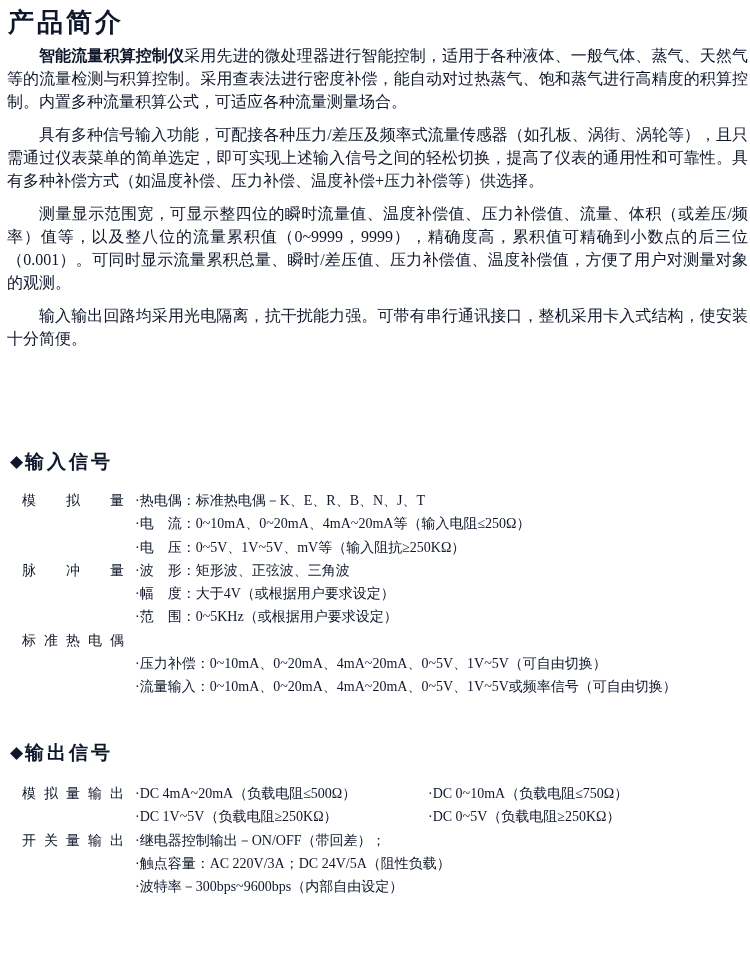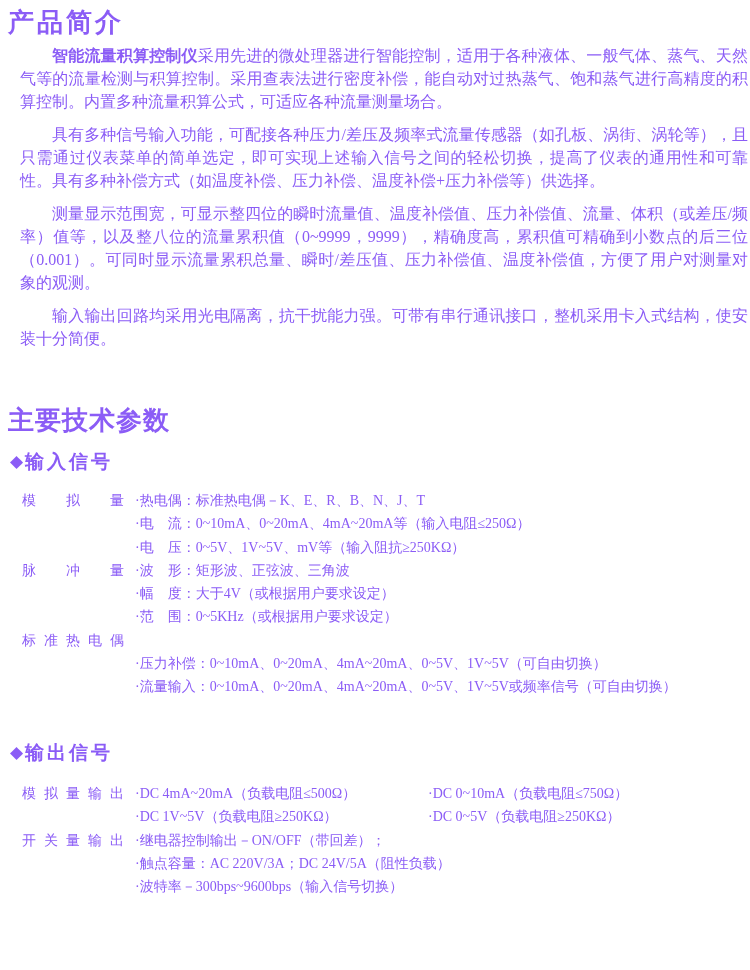--- a/index.html
+++ b/index.html
@@ -1,20 +1,20 @@
 <!DOCTYPE html>
 <html><head>
 <meta charset="utf-8">
 <style>
   html,body{margin:0;padding:0;background:#e8e8e8;}
   .page{
     position:relative;
     width:750px;height:970px;
     background:#ffffff;
-    color:#8b5cf6;
+    color:#0f172a;
     font-family:"Liberation Serif","DejaVu Serif",serif;
     overflow:hidden;
     text-decoration:underline;
   }
   
   .h1{
     position:absolute;left:8px;
     font-family:"Liberation Sans","DejaVu Sans",sans-serif;
     font-weight:bold;
     font-size:26px;
@@ -24,21 +24,21 @@
   }
   .h1.intro-title{top:7px;}
   .h1.specs-title{top:405px;letter-spacing:1px;}
 
   
   .paras{
     position:absolute;top:44px;left:2px;width:746px;
     font-size:16px;line-height:23px;
     text-align:justify;
   }
-  .paras p{margin:0 0 10px 18px;text-indent:2em;}
+  .paras p{margin:0 0 10px 5px;text-indent:2em;}
   .lead-bold{
     font-weight:bold;
     font-family:"Liberation Sans","DejaVu Sans",sans-serif;
   }
 
   
   .subhead{
     position:absolute;left:10px;
     font-size:19px;
     font-weight:bold;
@@ -90,21 +90,20 @@
 
   <div class="h1 intro-title">产品简介</div>
 
   <div class="paras">
     <p><span class="lead-bold">智能流量积算控制仪</span><span>采用先进的微处理器进行智能控制，适用于各种液体、一般气体、蒸气、天然气等的流量检测与积算控制。采用查表法进行密度补偿，能自动对过热蒸气、饱和蒸气进行高精度的积算控制。内置多种流量积算公式，可适应各种流量测量场合。</span></p>
     <p>具有多种信号输入功能，可配接各种压力/差压及频率式流量传感器（如孔板、涡街、涡轮等），且只需通过仪表菜单的简单选定，即可实现上述输入信号之间的轻松切换，提高了仪表的通用性和可靠性。具有多种补偿方式（如温度补偿、压力补偿、温度补偿+压力补偿等）供选择。</p>
     <p>测量显示范围宽，可显示整四位的瞬时流量值、温度补偿值、压力补偿值、流量、体积（或差压/频率）值等，以及整八位的流量累积值（0~9999，9999），精确度高，累积值可精确到小数点的后三位（0.001）。可同时显示流量累积总量、瞬时/差压值、压力补偿值、温度补偿值，方便了用户对测量对象的观测。</p>
     <p>输入输出回路均采用光电隔离，抗干扰能力强。可带有串行通讯接口，整机采用卡入式结构，使安装十分简便。</p>
   </div>
 
-  <div class="h1 specs-title">主要技术参数</div>
 
   <div class="subhead input-head"><span class="diamond">◆</span><span>输入信号</span></div>
 
   <div class="spec-table input-table">
     <div class="spec-row">
       <span class="spec-label justify">模拟量</span>
       <div class="spec-content"><span>·热电偶：标准热电偶－K、E、R、B、N、J、T</span></div>
     </div>
     <div class="spec-row">
       <span class="spec-label"></span>
@@ -153,17 +152,17 @@
     <div class="spec-row">
       <span class="spec-label justify">开关量输出</span>
       <div class="spec-content"><span>·继电器控制输出－ON/OFF（带回差）；</span></div>
     </div>
     <div class="spec-row">
       <span class="spec-label"></span>
       <div class="spec-content"><span>·触点容量：AC 220V/3A；DC 24V/5A（阻性负载）</span></div>
     </div>
     <div class="spec-row">
       <span class="spec-label"></span>
-      <div class="spec-content"><span>·波特率－300bps~9600bps（输入信号切换）</span></div>
+      <div class="spec-content"><span>·波特率－300bps~9600bps（内部自由设定）</span></div>
     </div>
   </div>
 
 </div>
 
 </body></html>

